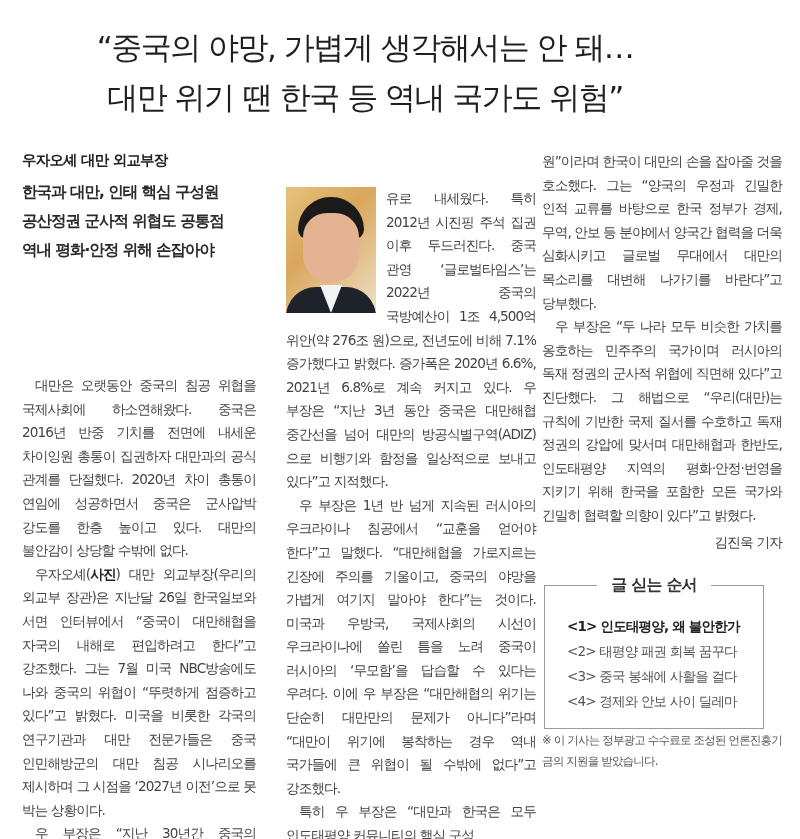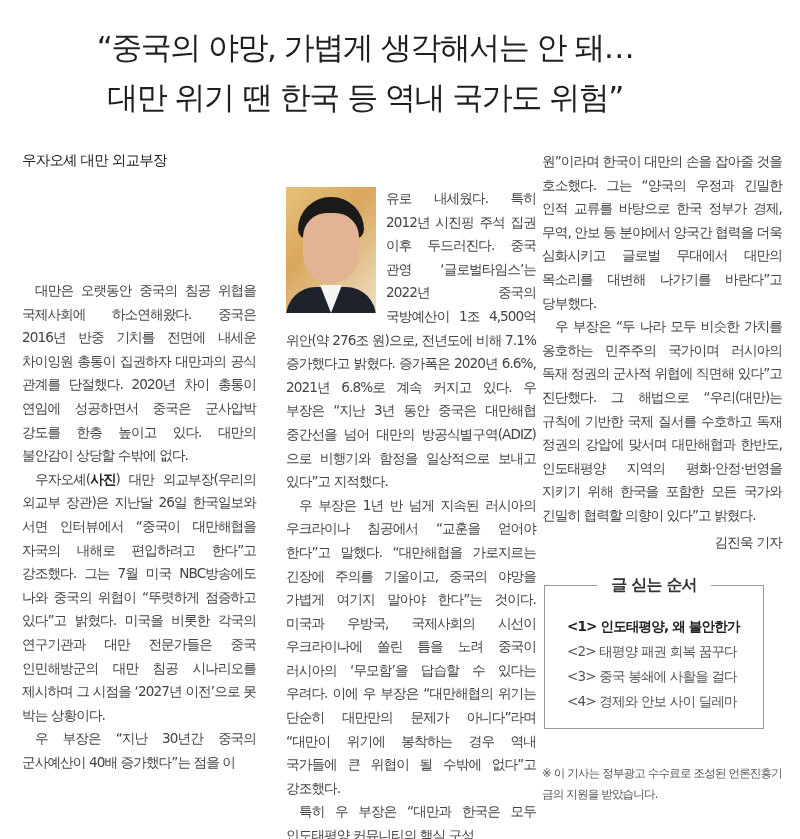--- a/index.html
+++ b/index.html
@@ -12,21 +12,21 @@
       font-family: "DejaVu Sans", sans-serif;
       font-size: 31px; line-height: 50px; letter-spacing: -1.5px; font-weight: normal;
     }
 
     .col { position: absolute; top: 150px; }
     .col1 { left: 22px; width: 234px; }
     .col2 { left: 286px; width: 250px; margin-top: 37px; }
     .col3 { left: 542px; width: 240px; }
 
     .subhead-name {
-      font-size: 14.5px; font-weight: normal; color: #222; letter-spacing: -0.8px; line-height: 20px;
+      font-size: 14.5px; font-weight: bold; color: #222; letter-spacing: -0.8px; line-height: 20px;
     }
     .subhead-lines { margin-top: 8px; }
     .subhead-line {
       font-size: 15.5px; font-weight: bold; color: #2a2a2a; letter-spacing: -1px; line-height: 29px; white-space: nowrap;
     }
 
     .body-text {
       font-size: 13.6px; line-height: 23.6px; letter-spacing: -0.9px; color: #444;
       text-align: justify; word-break: keep-all;
     }
@@ -54,33 +54,38 @@
     }
     .series-title-row {
       position: absolute; top: -11px; left: -1px; right: -1px; height: 20px;
       display: flex; align-items: center;
     }
     .series-title-row .rule { flex: 1; height: 1px; background: #9a9a9a; }
     .series-title { font-size: 16px; font-weight: bold; color: #333; padding: 0 14px; letter-spacing: -0.8px; }
     .series-item { font-size: 13.5px; line-height: 25px; letter-spacing: -0.8px; color: #555; white-space: nowrap; }
     .series-item.current { font-weight: bold; color: #222; }
 
-    .footnote { margin-top: 34px; font-size: 11.5px; line-height: 21px; color: #555; letter-spacing: -0.8px; }
+    .footnote { margin-top: 1px; font-size: 11.5px; line-height: 21px; color: #555; letter-spacing: -0.8px; }
   </style>
 </head>
 <body>
 
 <div class="headline">
   <div>“중국의 야망, 가볍게 생각해서는 안 돼…</div>
   <div>대만 위기 땐 한국 등 역내 국가도 위험”</div>
 </div>
 
 <div class="col col1">
   <div>
     <div class="subhead-name">우자오셰 대만 외교부장</div>
+    <div class="subhead-lines">
+      <div class="subhead-line">한국과 대만, 인태 핵심 구성원</div>
+      <div class="subhead-line">공산정권 군사적 위협도 공통점</div>
+      <div class="subhead-line">역내 평화·안정 위해 손잡아야</div>
+    </div>
   </div>
   <div class="body-text">
     <p>대만은 오랫동안 중국의 침공 위협을 국제사회에 하소연해왔다. 중국은 2016년 반중 기치를 전면에 내세운 차이잉원 총통이 집권하자 대만과의 공식 관계를 단절했다. 2020년 차이 총통이 연임에 성공하면서 중국은 군사압박 강도를 한층 높이고 있다. 대만의 불안감이 상당할 수밖에 없다.</p>
     <p><span>우자오셰(</span><span class="bold">사진</span><span>) 대만 외교부장(우리의 외교부 장관)은 지난달 26일 한국일보와 서면 인터뷰에서 “중국이 대만해협을 자국의 내해로 편입하려고 한다”고 강조했다. 그는 7월 미국 NBC방송에도 나와 중국의 위협이 “뚜렷하게 점증하고 있다”고 밝혔다. 미국을 비롯한 각국의 연구기관과 대만 전문가들은 중국 인민해방군의 대만 침공 시나리오를 제시하며 그 시점을 ‘2027년 이전’으로 못 박는 상황이다.</span></p>
     <p>우 부장은 “지난 30년간 중국의 군사예산이 40배 증가했다”는 점을 이</p>
   </div>
 </div>
 
 <div class="col col2">
   <div class="photo" title="우자오셰 대만 외교부장 사진">

